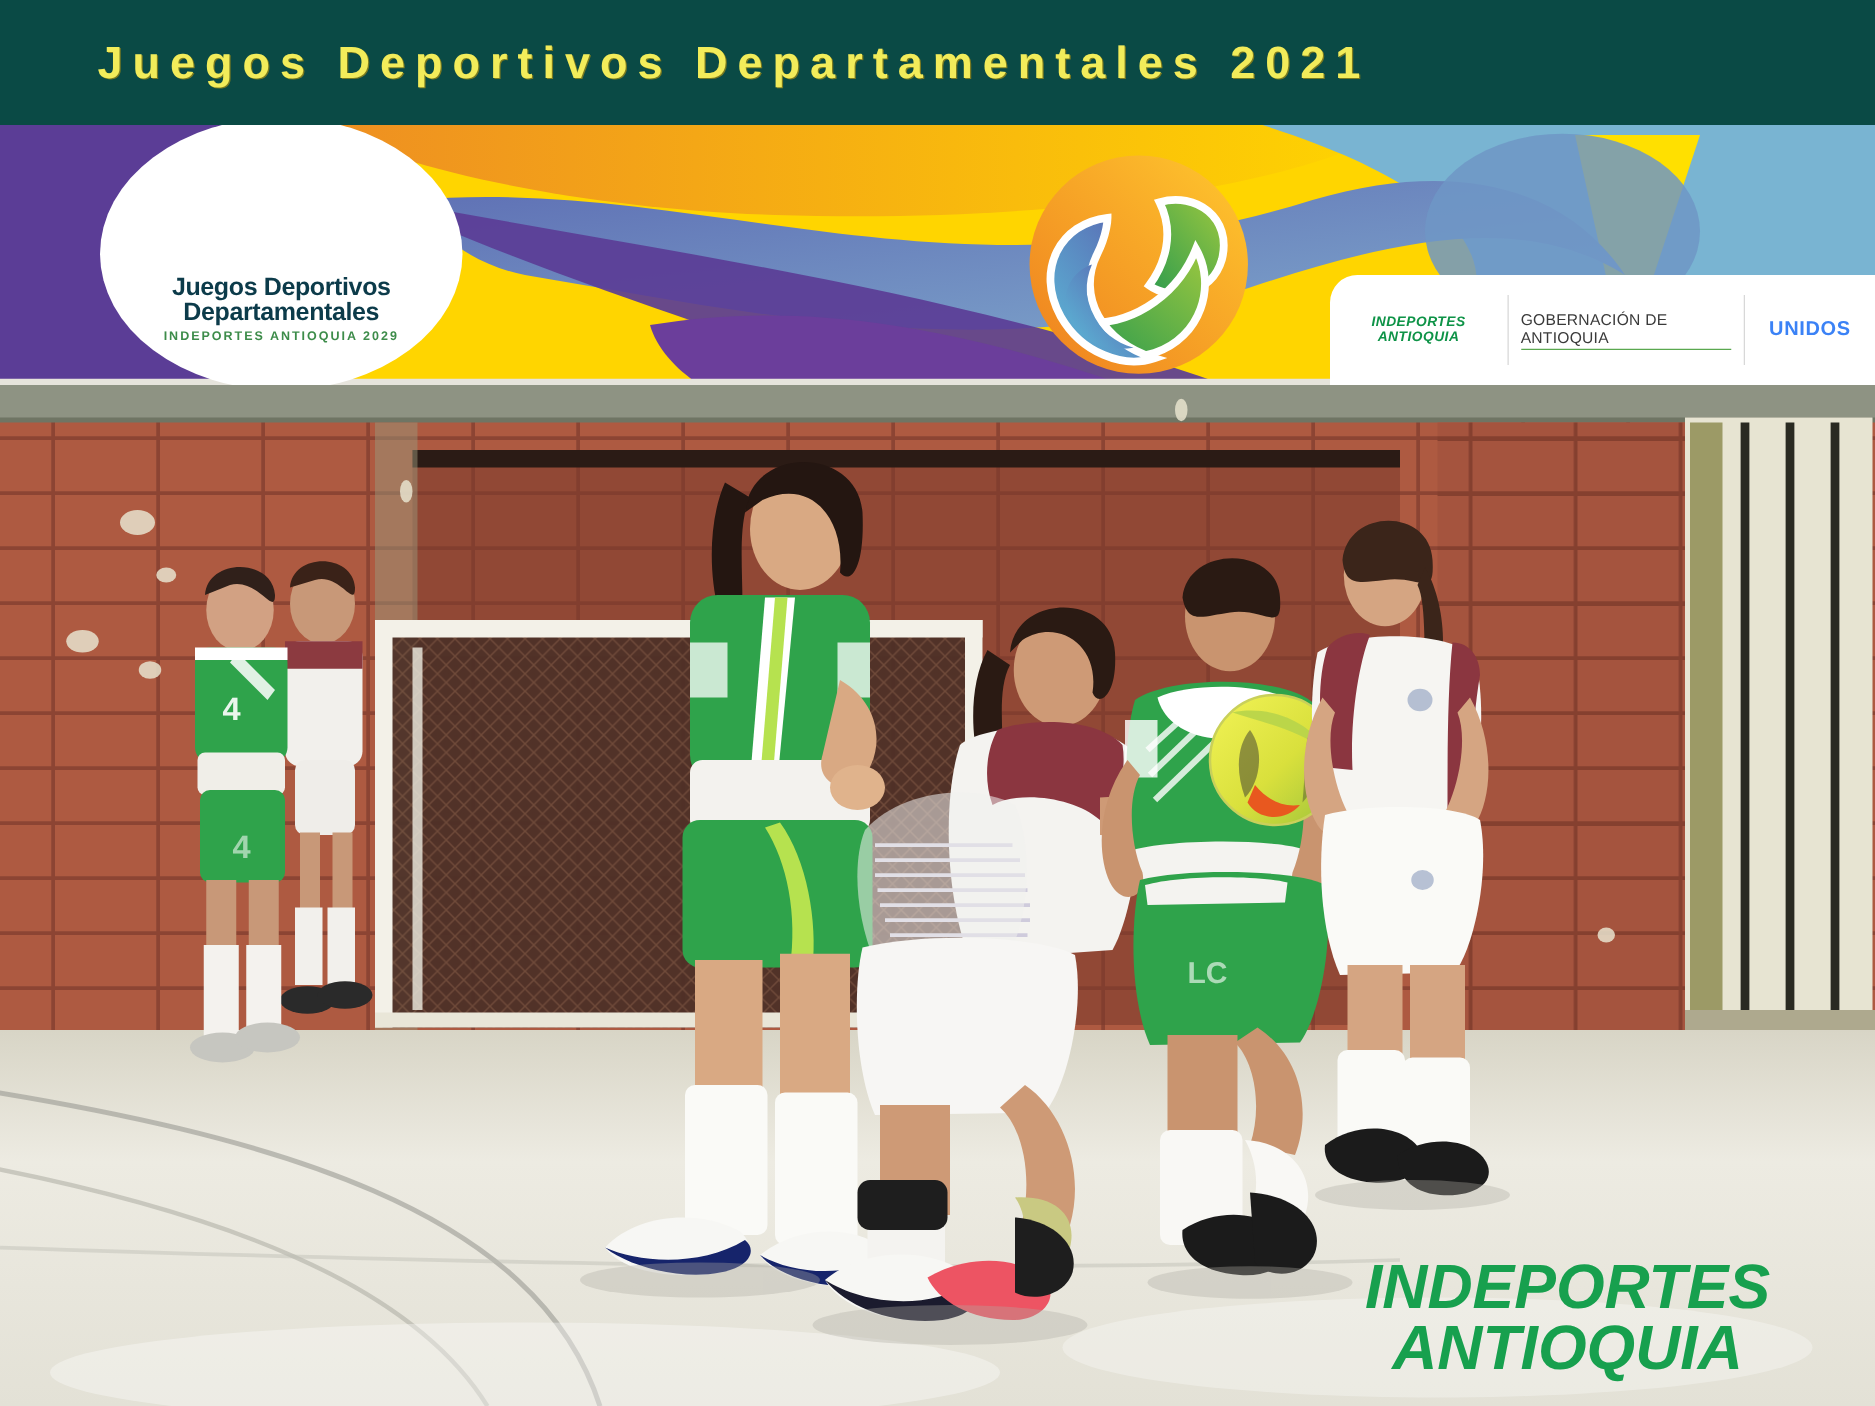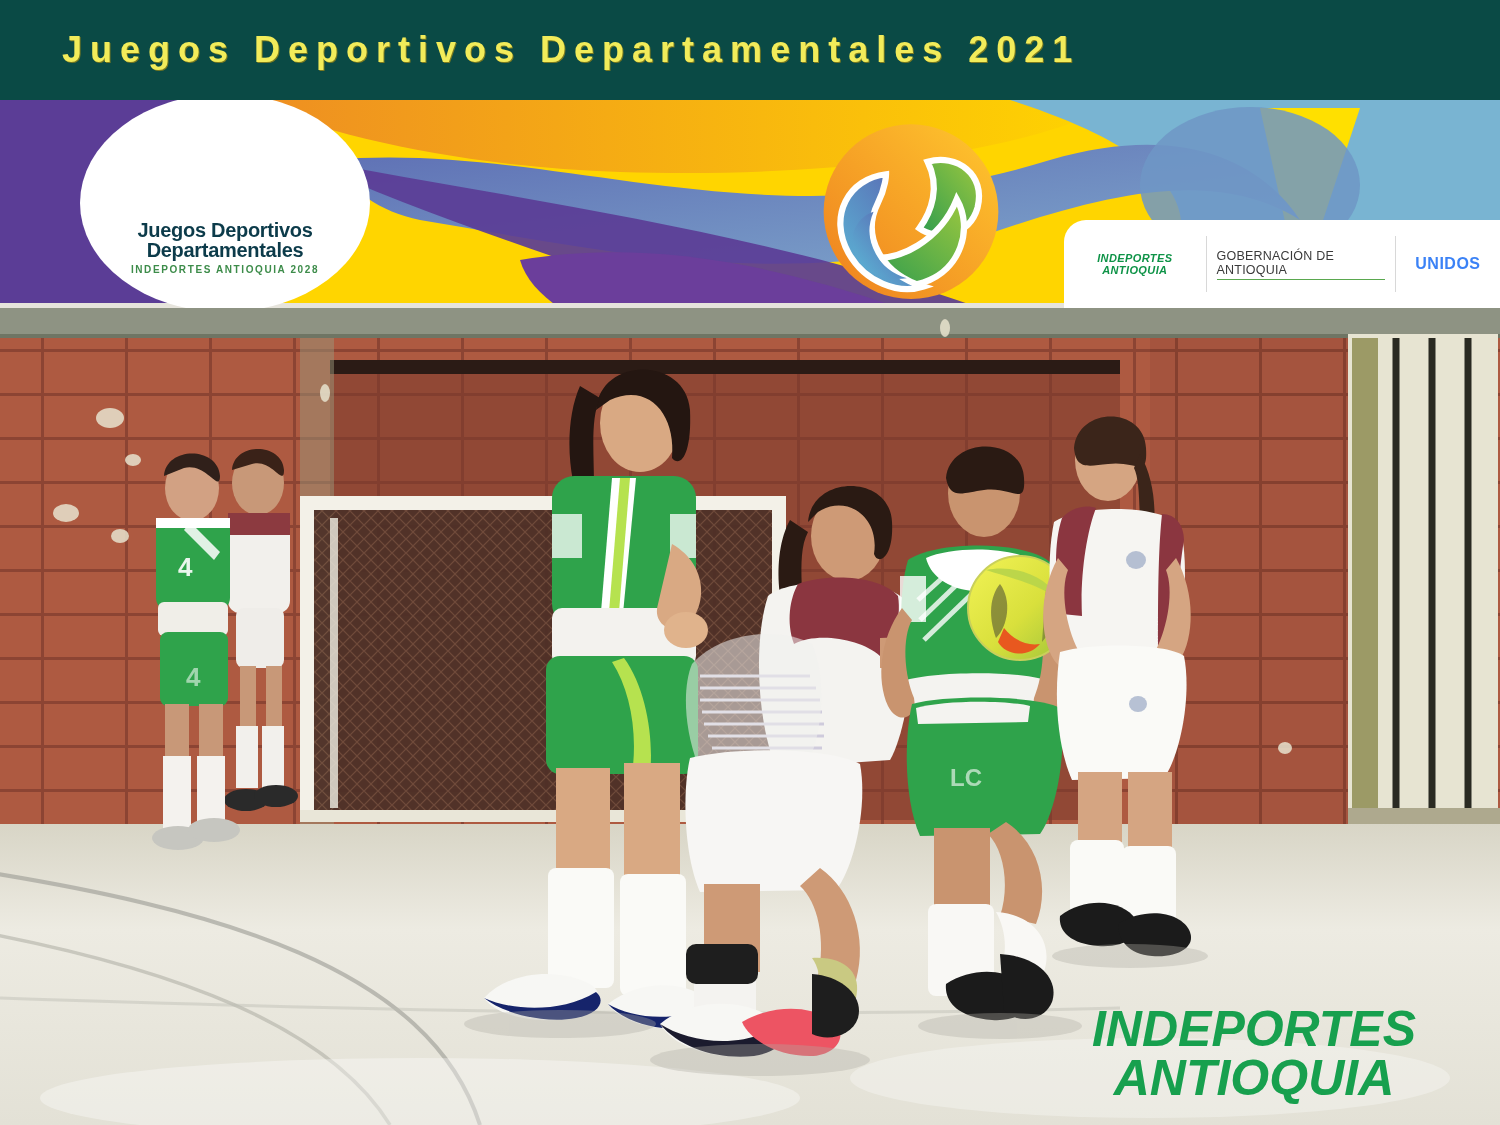--- a/index.html
+++ b/index.html
@@ -3,21 +3,21 @@
 <meta charset="utf-8">
 <style>
   * { margin:0; padding:0; box-sizing:border-box; }
   html,body { width:1500px; height:1125px; overflow:hidden; background:#fff;
     font-family:"Liberation Sans", sans-serif; }
 
   #page { position:relative; width:1500px; height:1125px; overflow:hidden; }
 
   
   .title-bar { position:absolute; left:0; top:0; width:1500px; height:100px;
-    background:#0A4A45; display:flex; align-items:center; }
+    background:#0A4A45; display:flex; align-items:center;padding-left:16px; }
   .title-text { color:#F2EC5A; font-size:36px; font-weight:bold;
     letter-spacing:8px; padding-left:62px; white-space:nowrap;
     text-shadow:1px 1px 0 #7a7a20; }
 
   
   .banner { position:absolute; left:0; top:100px; width:1500px; height:208px;
     overflow:hidden; background:#5B3D96; }
   .banner svg { position:absolute; left:0; top:0; width:1500px; height:208px; }
 
   
@@ -126,21 +126,21 @@
           <path d="M86,40 C94,54 88,74 70,80 C58,84 46,78 44,68 C58,70 78,60 86,40 Z" fill="url(#greenfig)" stroke="#fff" stroke-width="3"></path>
           <path d="M52,28 C34,30 24,48 34,66 C42,80 58,86 70,82 C50,76 40,58 48,42
                    C52,34 52,28 52,28 Z" fill="url(#bluefig)" stroke="#fff" stroke-width="3"></path>
           <path d="M46,46 C40,60 48,74 62,78 C50,80 38,74 36,62 C35,54 40,48 46,46 Z" fill="url(#bluefig)"></path>
         </svg>
       </div>
       <div class="logo-name">
         <span>Juegos Deportivos</span><br>
         <span>Departamentales</span>
       </div>
-      <div class="logo-sub">INDEPORTES ANTIOQUIA 2028</div>
+      <div class="logo-sub">INDEPORTES ANTIOQUIA 2029</div>
     </div>
 
     <div class="sponsor-panel">
       <div class="sp-cell" style="width:150px;">
         <svg viewBox="0 0 50 50" width="38" height="38">
           <circle cx="25" cy="25" r="22" fill="none" stroke="#0E9347" stroke-width="3.5"></circle>
           <path d="M16,32 L22,24 L18,20 L23,14 L30,16 L34,13 L35,17 L29,21 L33,26 L28,33 Z" fill="#0E9347"></path>
           <circle cx="20" cy="38" r="4.2" fill="none" stroke="#0E9347" stroke-width="2"></circle>
           <circle cx="25" cy="38" r="4.2" fill="none" stroke="#0E9347" stroke-width="2"></circle>
           <circle cx="30" cy="38" r="4.2" fill="none" stroke="#0E9347" stroke-width="2"></circle>

